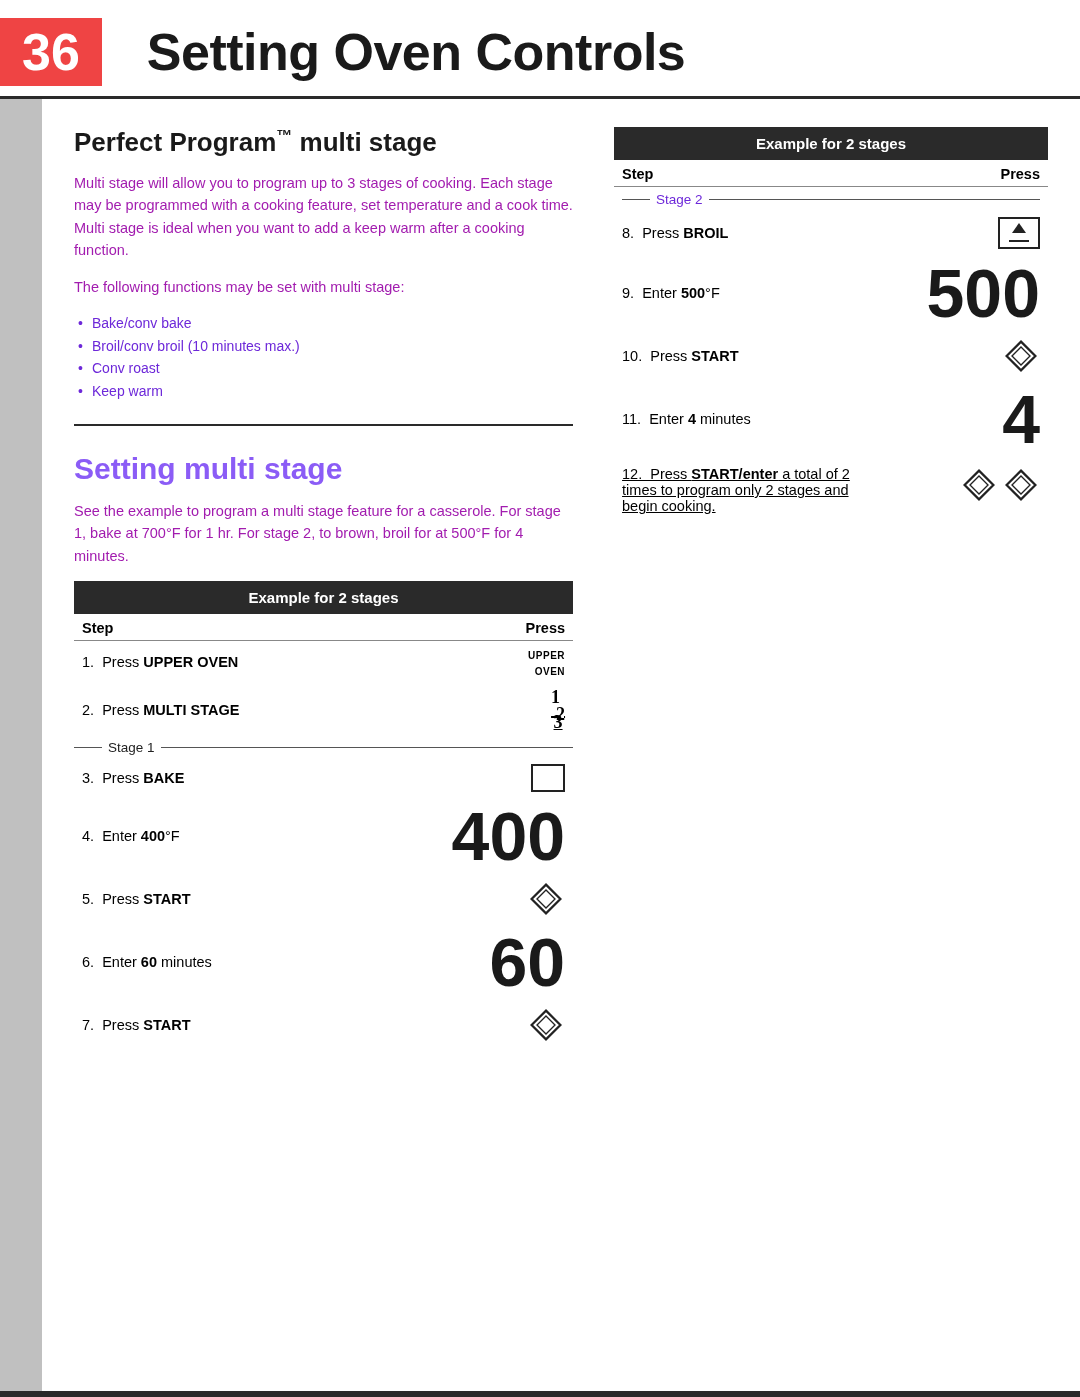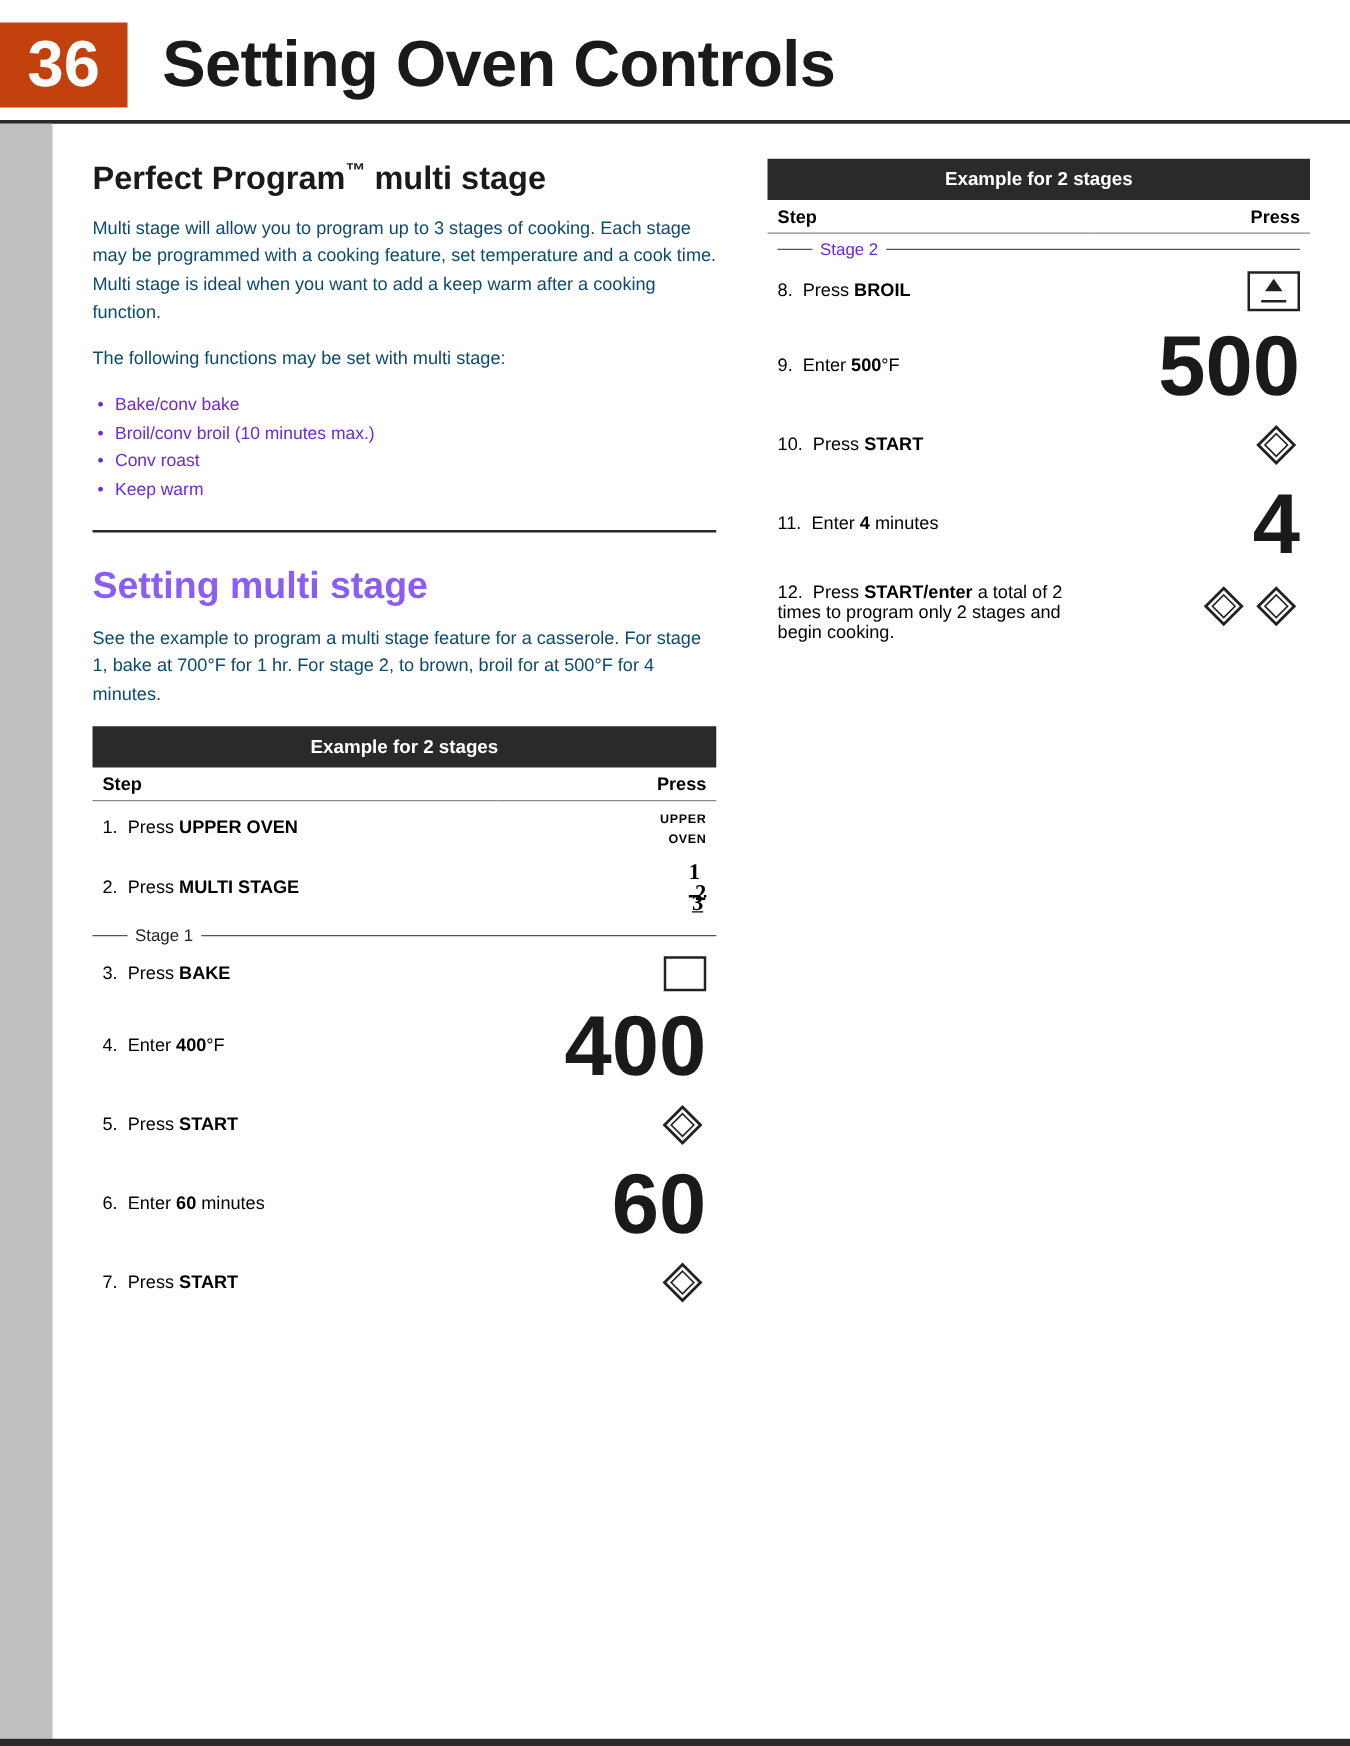--- a/index.html
+++ b/index.html
@@ -15,26 +15,26 @@
     
     .page-header {
       display: flex;
       align-items: center;
       background: #fff;
       padding: 18px 0 10px 0;
       border-bottom: 3px solid #2a2a2a;
       margin-bottom: 0;
     }
     .page-number {
-      background: #c2410c;
+      background: #ef4444;
       color: #fff;
       font-size: 52px;
       font-weight: bold;
       padding: 8px 22px;
-      margin-right: 28px;
+      margin-right: 45px;
       line-height: 1;
     }
     .page-title {
       font-size: 52px;
       font-weight: bold;
       color: #1a1a1a;
       letter-spacing: -0.5px;
     }
 
     
@@ -81,21 +81,21 @@
 
     .section-heading .trademark {
       font-size: 16px;
       vertical-align: super;
     }
 
     
     .body-text {
       font-size: 14.5px;
       line-height: 1.55;
-      color: #0c4a6e;
+      color: #a21caf;
       margin-bottom: 14px;
     }
 
     .bullet-list {
       list-style: none;
       margin: 0 0 18px 0;
       padding: 0;
     }
     .bullet-list li {
       font-size: 14px;
@@ -419,21 +419,21 @@
           </tr>
 
           <tr>
             <td class="step-col">11.&nbsp; Enter <b>4</b> minutes</td>
             <td class="press-col">
               <span class="large-number">4</span>
             </td>
           </tr>
 
           <tr>
-            <td class="step-col" style="vertical-align:top; padding-top:8px;">
+            <td class="step-col" style="vertical-align:top; padding-top:8px;text-decoration:underline;">
               12.&nbsp; Press <b>START/enter</b> a total of 2 times to program only 2 stages and begin cooking.
             </td>
             <td class="press-col" style="vertical-align:top; padding-top:8px;">
               <span class="double-start">
                 <span class="icon-start">
                   <svg viewBox="0 0 40 40" fill="none" xmlns="http://www.w3.org/2000/svg">
                     <polygon points="20,4 36,20 20,36 4,20" stroke="#222" stroke-width="2.5" fill="none"></polygon>
                     <polygon points="20,10 30,20 20,30 10,20" stroke="#222" stroke-width="1.5" fill="none"></polygon>
                   </svg>
                 </span>

